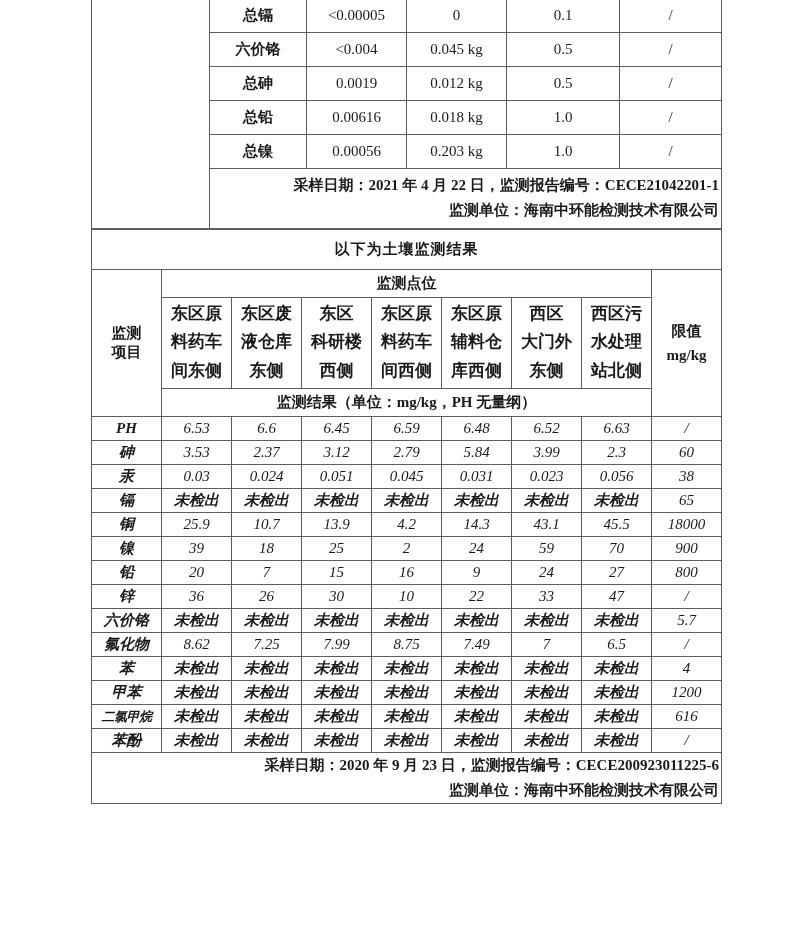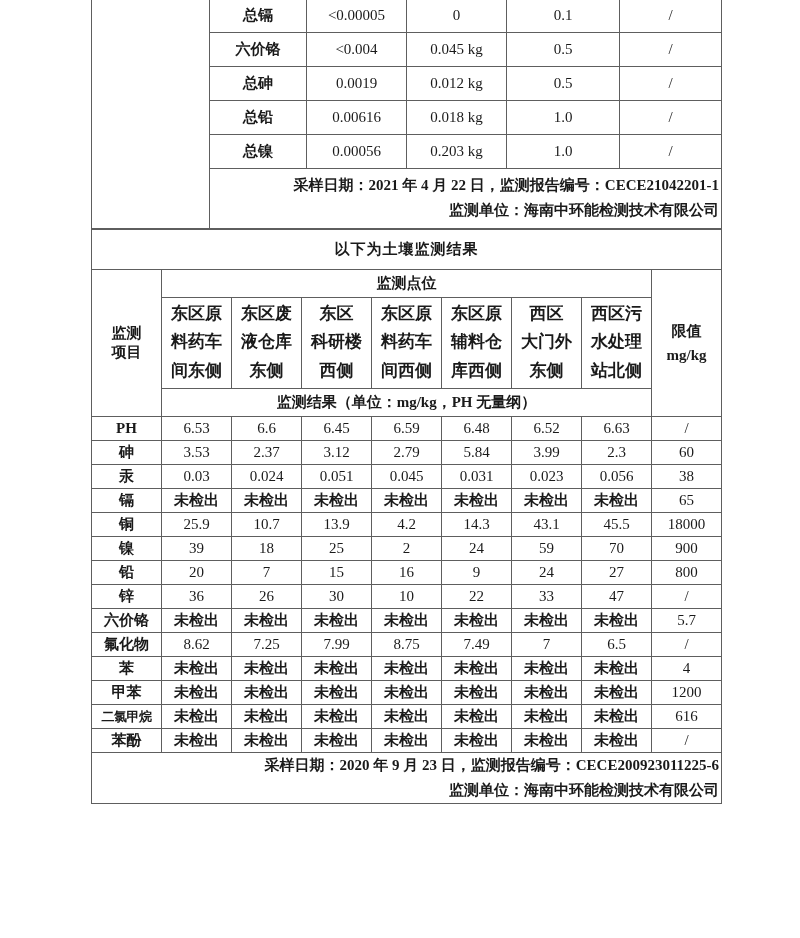--- a/index.html
+++ b/index.html
@@ -35,21 +35,21 @@
   .t1 tr:first-child td { border-top: none; }
   .t1 .footer-row { height: 60px; }
 
   
   .t2 .title-row { height: 40px; }
   .t2 .title-row td { font-size: 15px; letter-spacing: 1px; }
   .t2 .hdr-a { height: 28px; }
   .t2 .hdr-b { height: 74px; }
   .t2 .hdr-b td { font-size: 17px; line-height: 1.7; padding: 2px; }
   .t2 .hdr-c { height: 28px; }
-  .t2 .data-row { height: 24px; }
+  .t2 .data-row { height: 24px; font-style: italic; }
   .t2 .footer-row { height: 50px; }
   .t2 .limit-hdr { font-size: 15px; line-height: 1.6; }
 
   .small-label { font-size: 13px; letter-spacing: -0.5px; }
 
   .footer-cell div { line-height: 25px; font-weight: bold; font-size: 15px; text-align: right; }
 </style>
 </head>
 <body>
 

